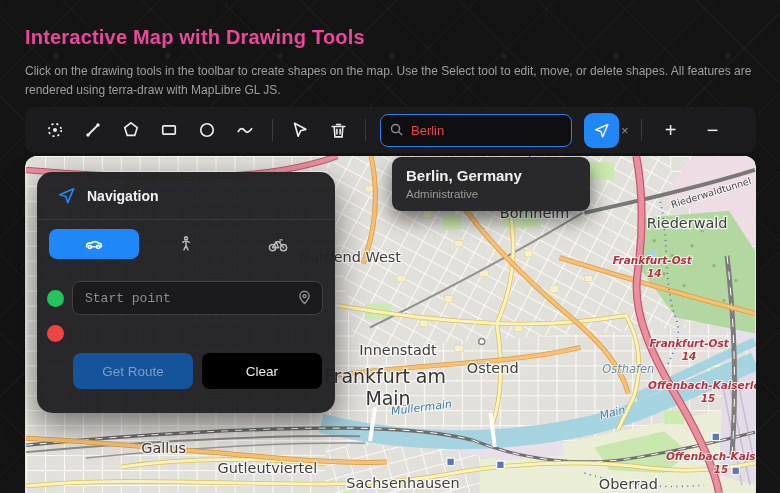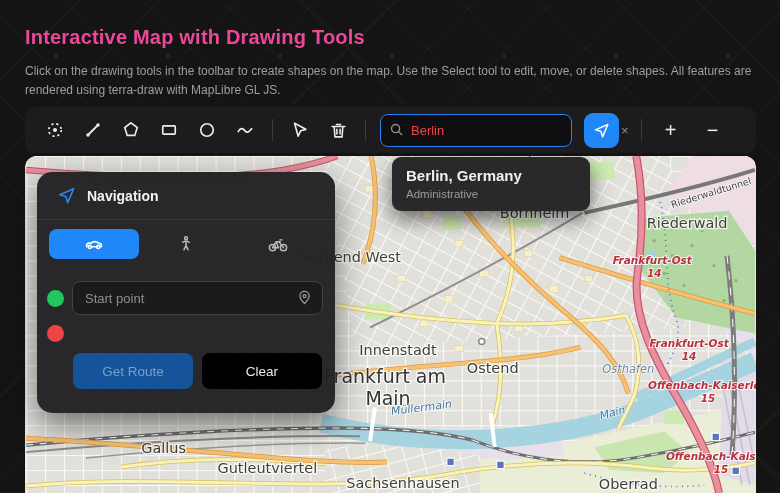--- a/index.html
+++ b/index.html
@@ -88,21 +88,21 @@
     flex:1; height:30px; border:none; background:transparent; border-radius:8px;
     display:flex; align-items:center; justify-content:center; color:#b9b9b9; cursor:pointer;
   }
   .mode.active { background:#1f87f7; color:#fff; }
   .row { display:flex; align-items:center; gap:8px; padding:5px 12px 5px 10px; }
   .row.first { margin-top:9px; }
   .dot { width:17px; height:17px; border-radius:50%; flex:0 0 auto; }
   .field { position:relative; flex:1; }
   .field input {
     width:100%; height:34px; background:#1b1b1d; border:1px solid #414143; border-radius:8px;
-    color:#e8e8e8; font-size:13px; font-family:Liberation Sans, sans-serif; padding:0 34px 0 12px; outline:none;
+    color:#e8e8e8; font-size:13px; font-family:Liberation Mono, monospace; padding:0 34px 0 12px; outline:none;
   }
   .field input::placeholder { color:#8e8e8e; }
   .pin-icon { position:absolute; right:10px; top:8px; color:#9a9a9a; pointer-events:none; }
   .actions { display:flex; gap:9px; padding:6px 13px 0 12px;margin-left:24px; }
   .actions button { flex:1; height:36px; border:none; border-radius:8px; font-size:13.5px; font-family:inherit; cursor:pointer; }
   .btn-route { background:#15539b; color:#7b9fc7; }
   .btn-clear { background:#000000; color:#ececec; }
 </style>
 </head>
 <body>

